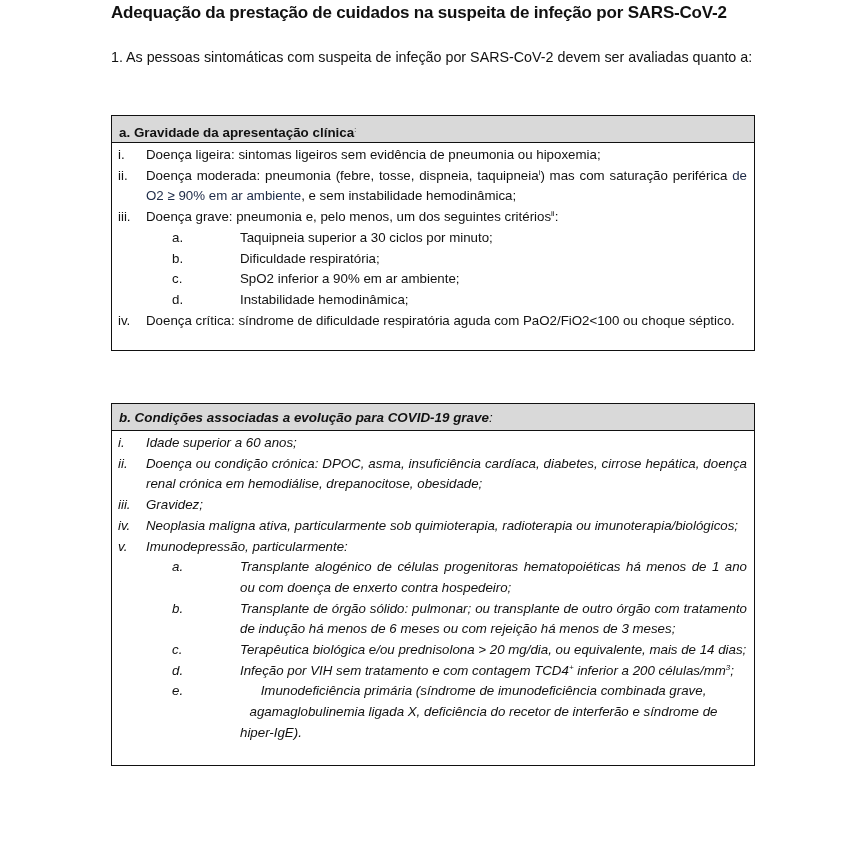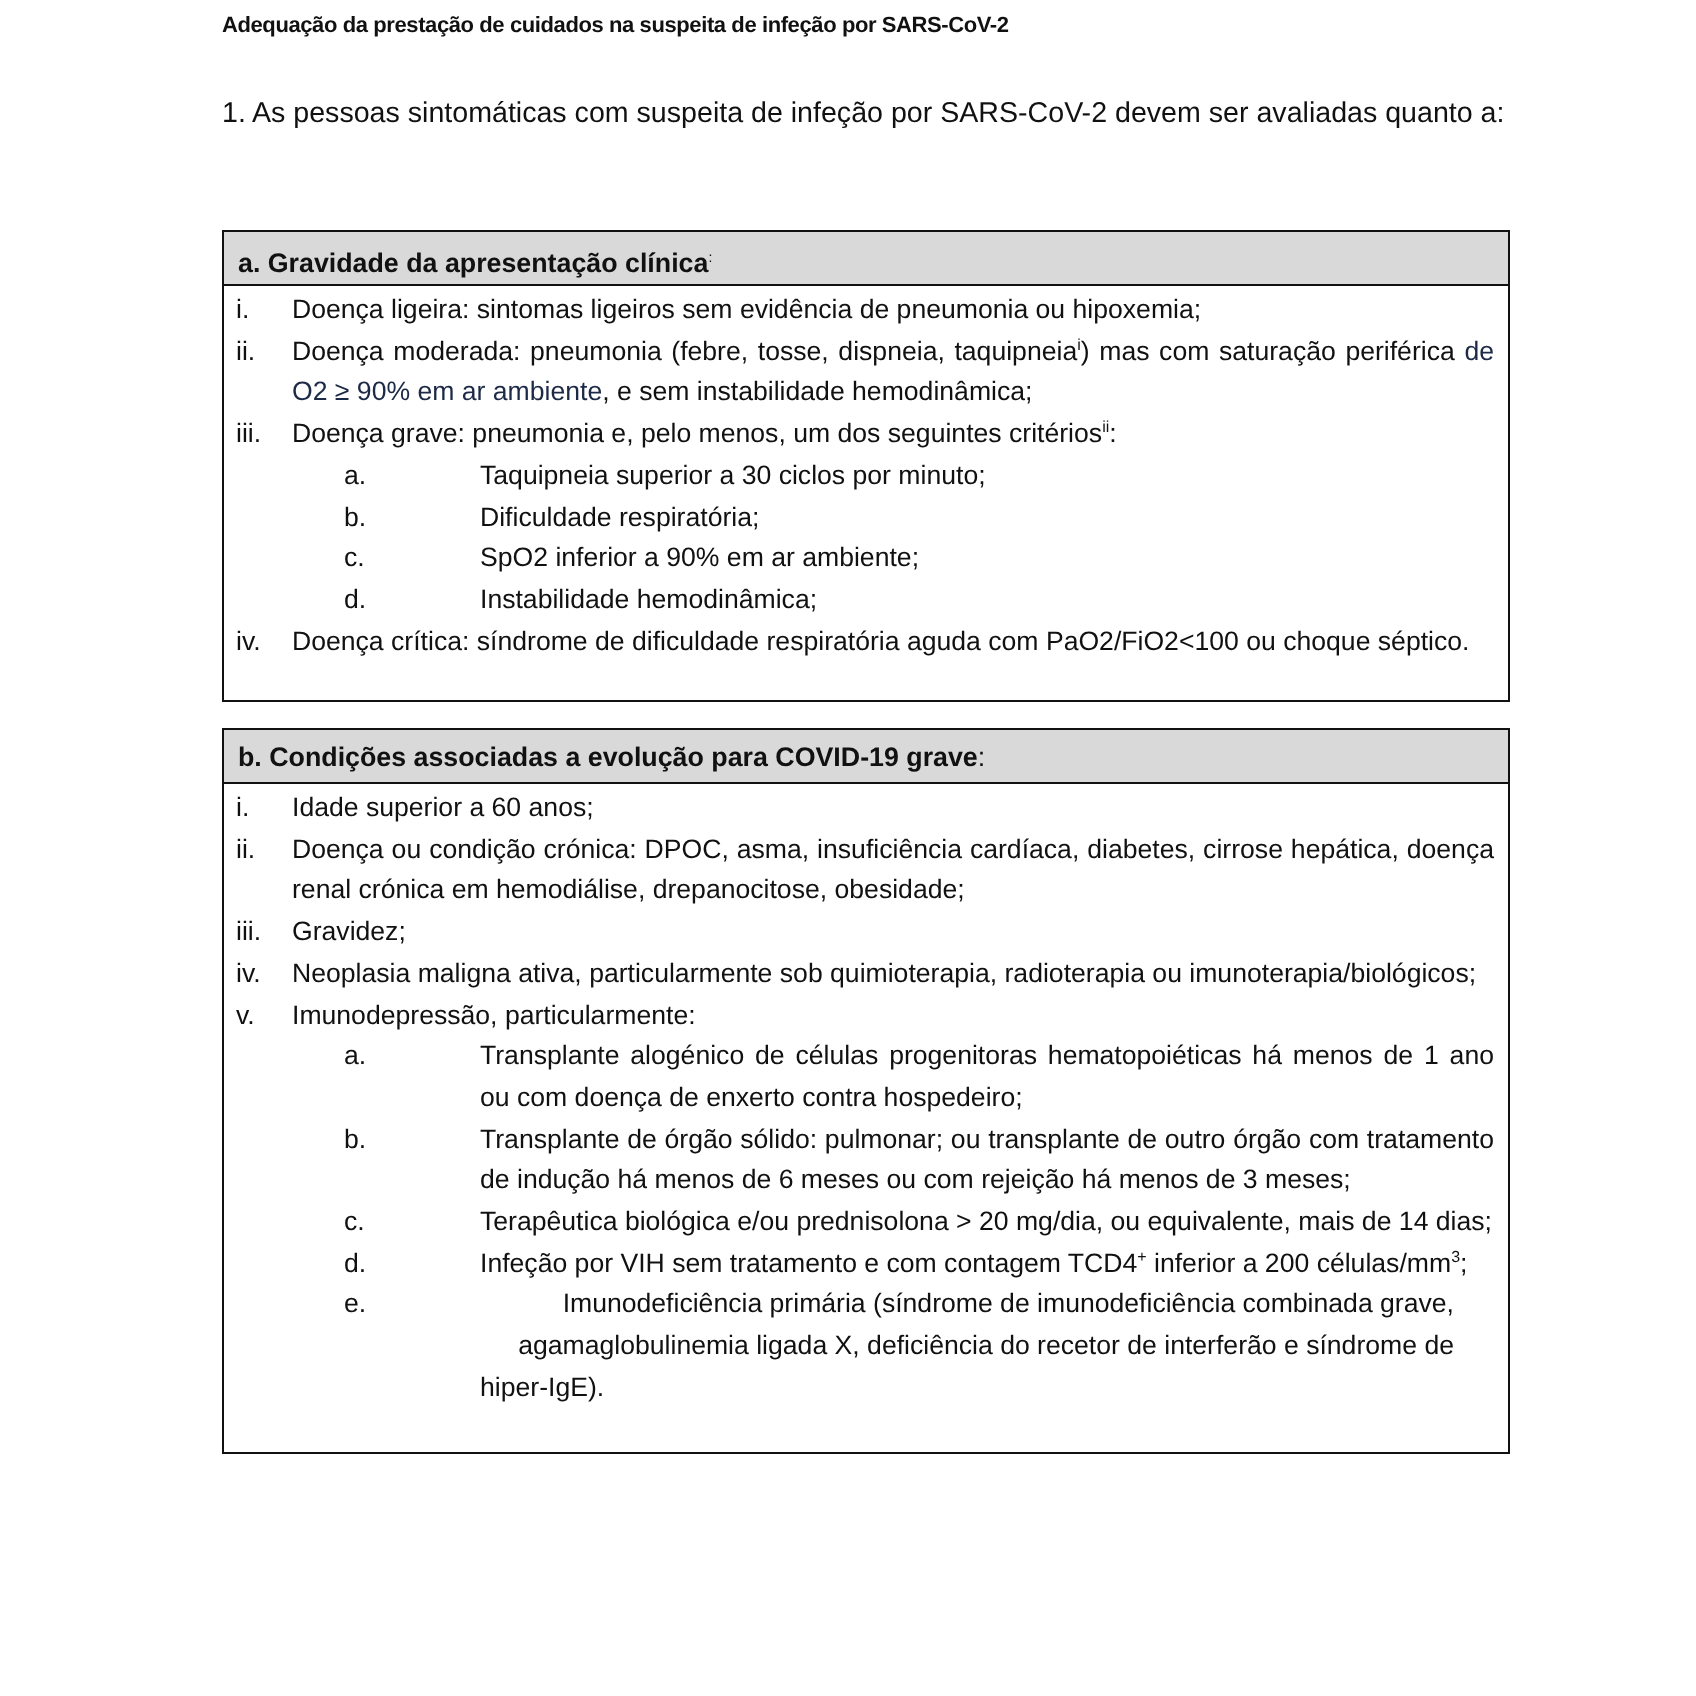--- a/index.html
+++ b/index.html
@@ -3,35 +3,35 @@
 <meta charset="utf-8">
 <style>
   html, body { margin: 0; padding: 0; background: #ffffff; }
   body {
     width: 848px; height: 848px; position: relative; overflow: hidden;
     font-family: "Liberation Sans", "DejaVu Sans", sans-serif;
     color: #111111;
   }
   .title {
     position: absolute; left: 111px; top: 3px;
-    font-size: 11px; font-weight: bold; letter-spacing: -0.2px;
+    font-size: 17px; font-weight: bold; letter-spacing: -0.2px;
     line-height: 20px; white-space: nowrap;
   }
   .intro {
     position: absolute; left: 111px; top: 46px; width: 655px;
     font-size: 14.3px; line-height: 22px;
   }
   .intro .num { position: absolute; left: 0; top: 0; }
   .intro .txt { margin-left: 15px; text-align: justify; text-align-last: left; }
   .box {
     position: absolute; left: 111px; width: 642px;
     border: 1.5px solid #111; background: #fff;
   }
   .box-a { top: 115px; height: 234px; }
-  .box-b { top: 364px; height: 361px; }
+  .box-b { top: 403px; height: 361px; font-style: italic; }
   .box-head {
     background: #d9d9d9; border-bottom: 1.5px solid #111;
     height: 26px; line-height: 27px; padding-left: 7px;
     font-size: 13.4px; font-weight: bold; white-space: nowrap;
   }
   .box-head .reg { font-weight: normal; }
   .box-head sup { font-size: 7px; font-weight: normal; vertical-align: 5px; }
   .list { list-style: none; margin: 0; padding: 2px 0 0 0; }
   .item {
     position: relative; font-size: 13.3px; line-height: 20.7px;
@@ -131,16 +131,16 @@
     <li class="sub">
       <span class="ln">c.</span>
       <span class="body">Terapêutica biológica e/ou prednisolona &gt; 20 mg/dia, ou equivalente, mais de 14 dias;</span>
     </li>
     <li class="sub">
       <span class="ln">d.</span>
       <span class="body"><span>Infeção por VIH sem tratamento e com contagem TCD4</span><sup style="font-size:8px;vertical-align:5px;line-height:0;">+</sup><span> inferior a 200 células/mm</span><sup style="font-size:8px;vertical-align:5px;line-height:0;">3</sup><span>;</span></span>
     </li>
     <li class="sub">
       <span class="ln">e.</span>
-      <span class="body" style="text-align:right;padding-right:20px;">Imunodeficiência primária (síndrome de imunodeficiência combinada grave, agamaglobulinemia ligada X, deficiência do recetor de interferão e síndrome de hiper-IgE).</span>
+      <span class="body" style="text-align:center;padding-right:20px;">Imunodeficiência primária (síndrome de imunodeficiência combinada grave, agamaglobulinemia ligada X, deficiência do recetor de interferão e síndrome de hiper-IgE).</span>
     </li>
   </ul>
 </div>
 
 </body></html>

